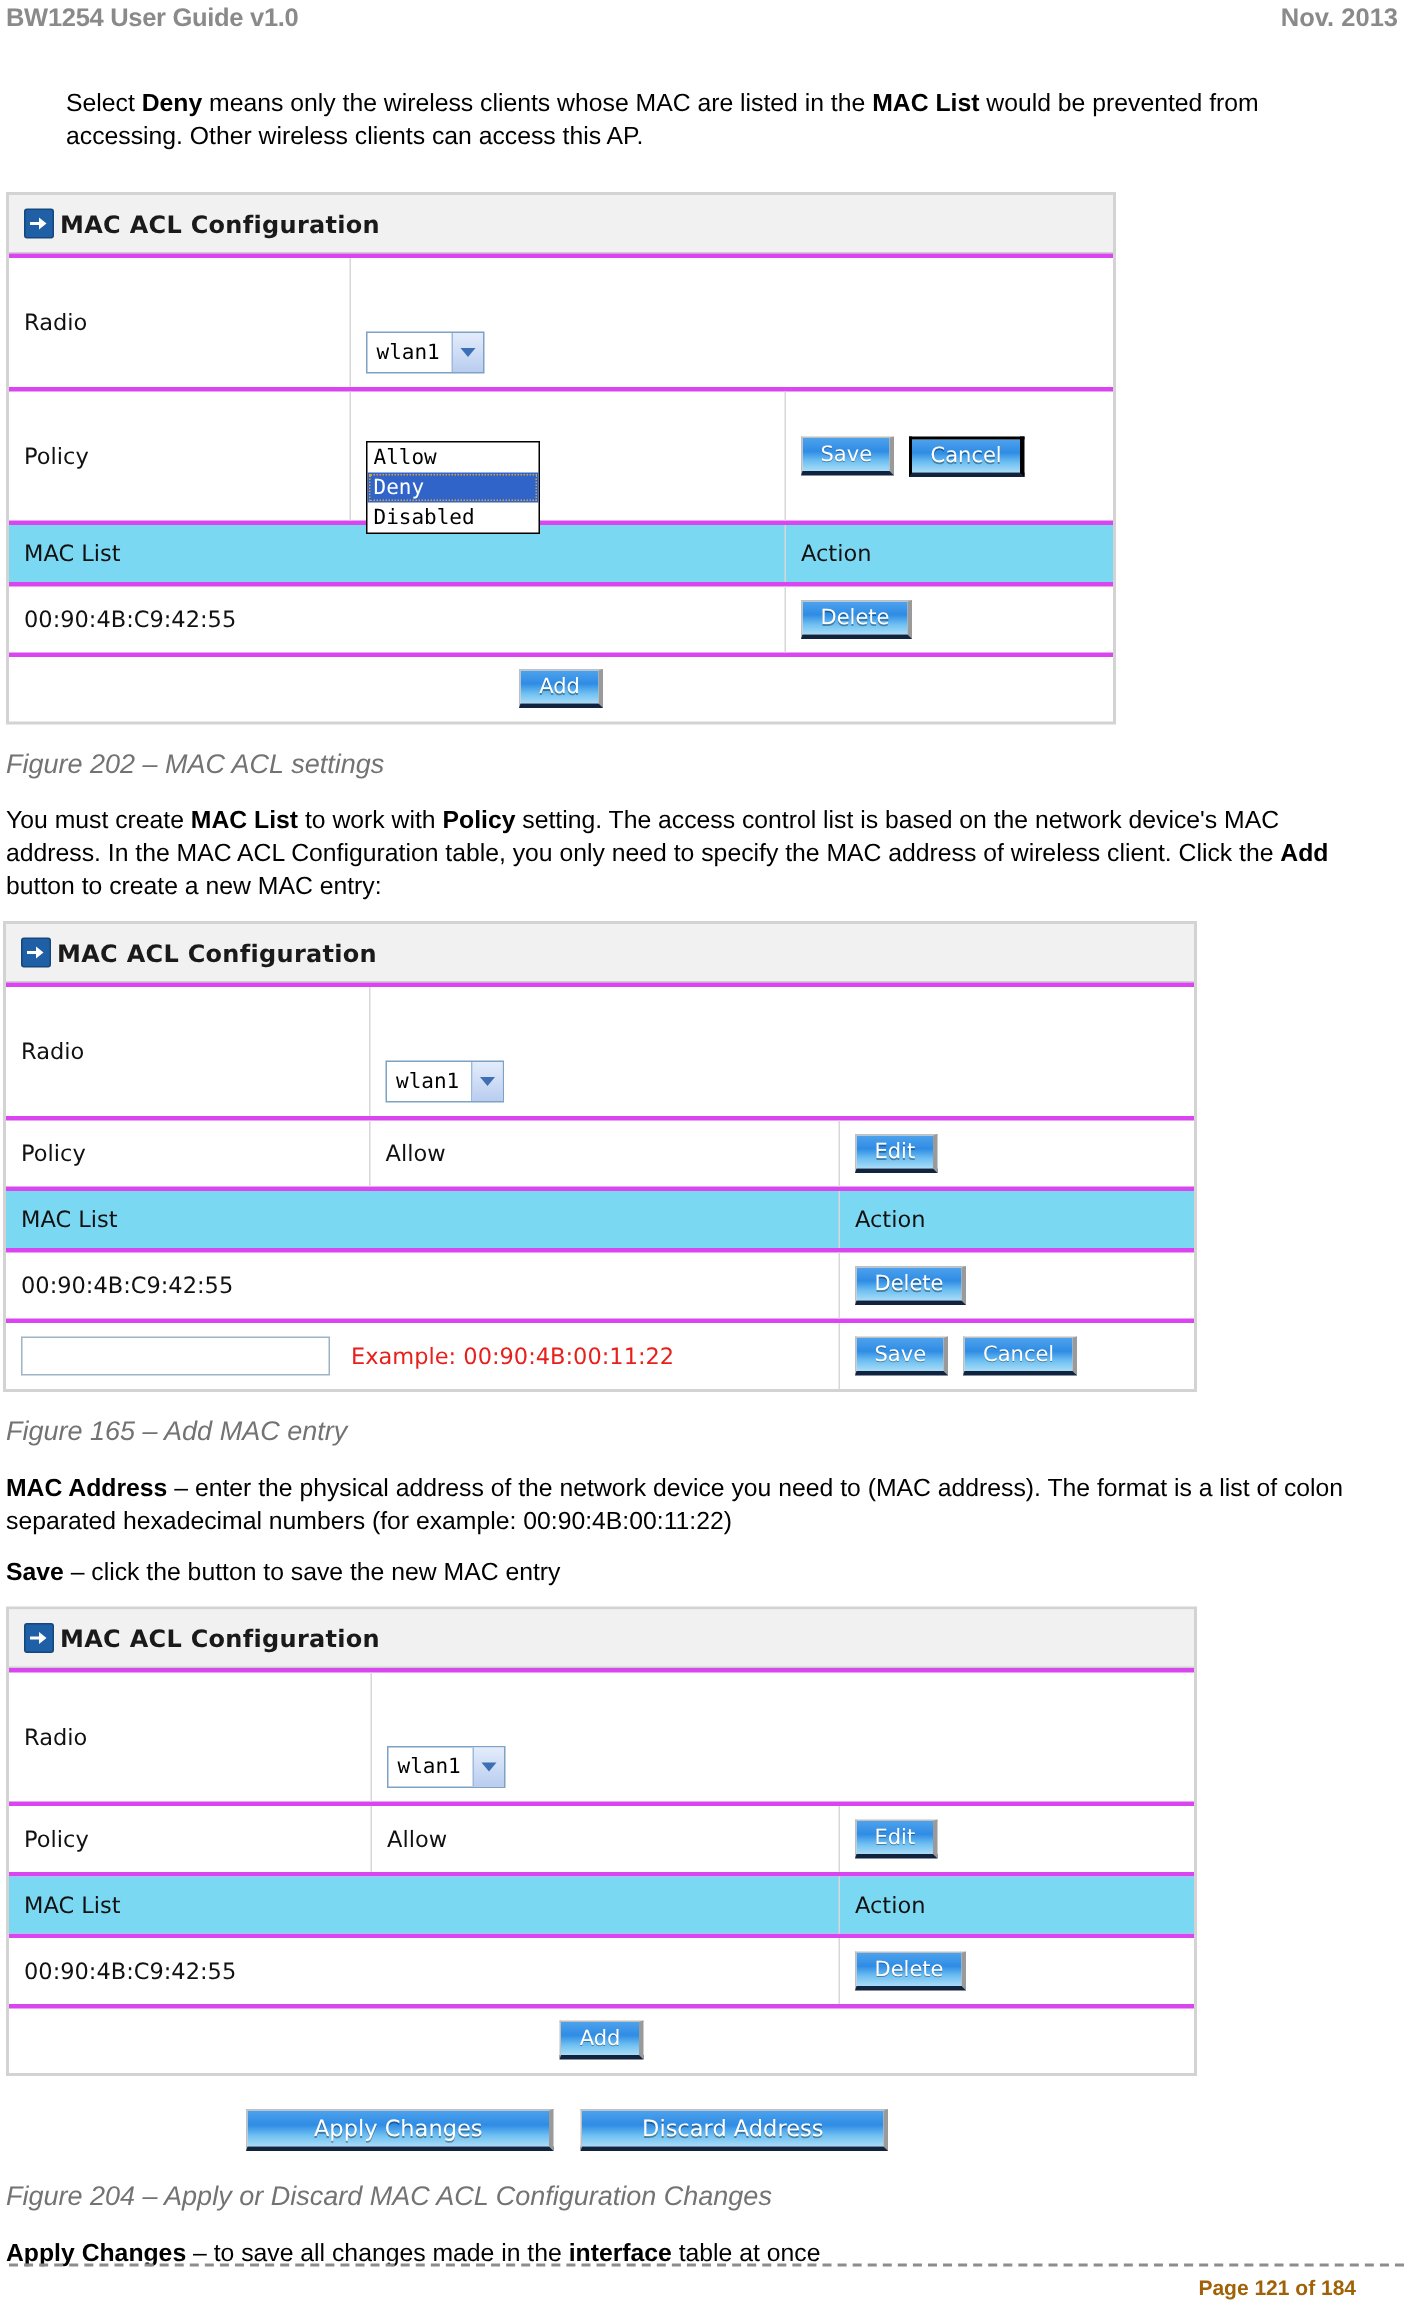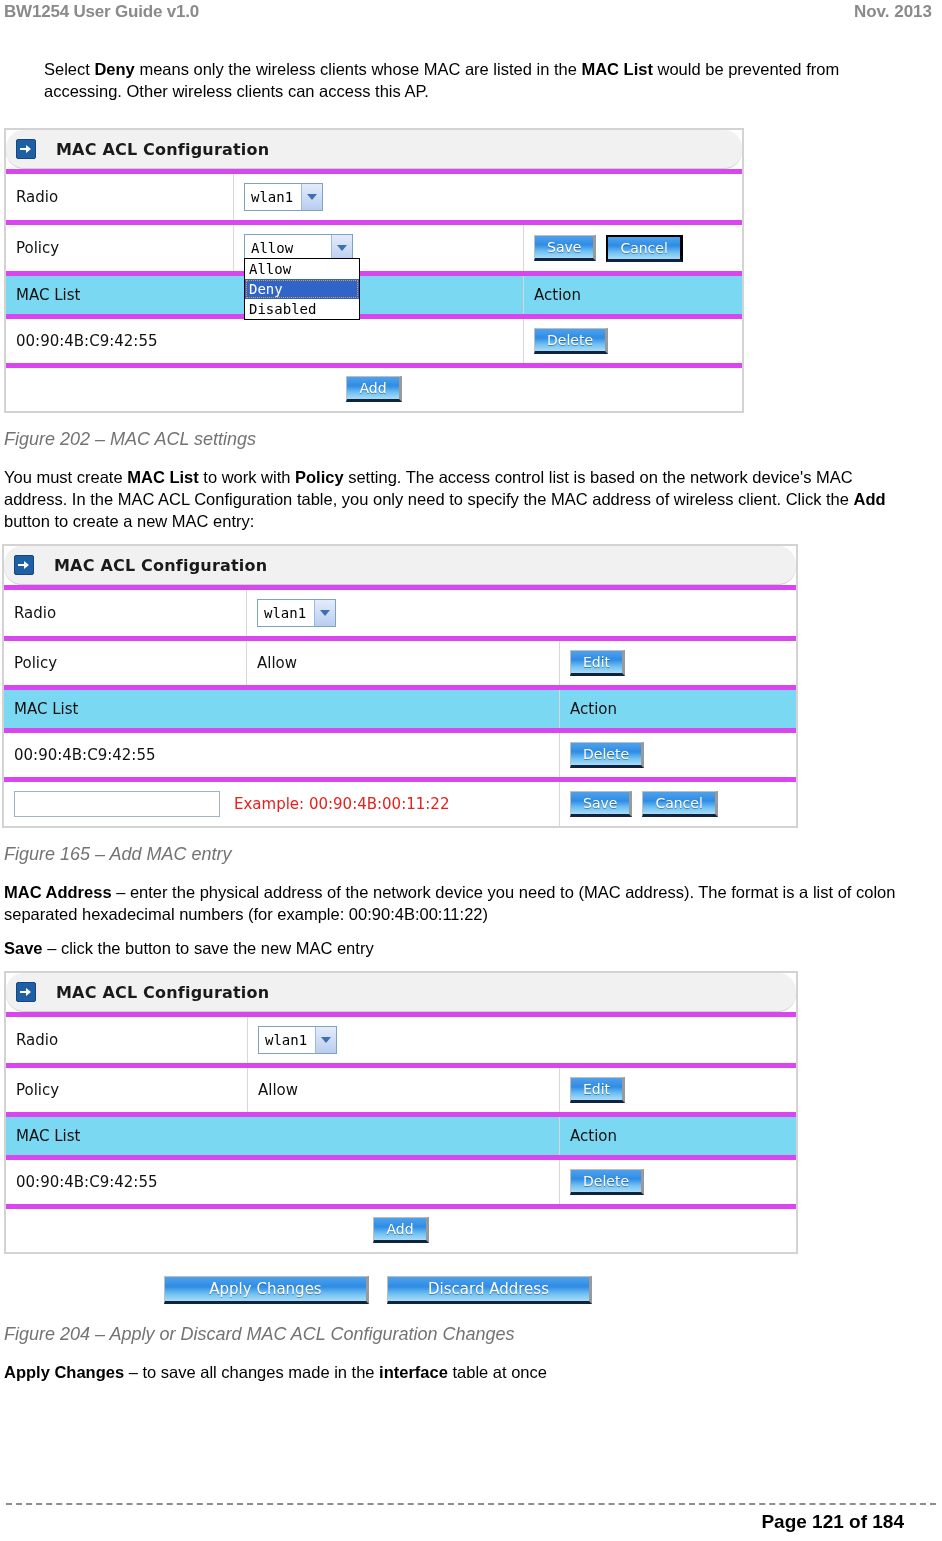--- a/index.html
+++ b/index.html
@@ -51,22 +51,21 @@
     font-family:"DejaVu Sans", sans-serif;
     position:relative;
   }
   .panel-title {
     background:#f1f1f1;
     border-bottom:1px solid #cfcfcf;
     height:38px;
     display:flex;
     align-items:center;
     padding-left:10px;
-    gap:20px;
-    border-radius:18px;
+    gap:4px;
   }
   .arrow-icon {
     width:18px; height:18px;
     background:#1f5fa6;
     border:1px solid #15467c;
     border-radius:2px;
     position:relative;
     flex:0 0 auto;
   }
   .arrow-icon:before{
@@ -79,21 +78,21 @@
     border-top:4px solid transparent;
     border-bottom:4px solid transparent;
     border-left:5px solid #fff;
   }
   .panel-title span.ptxt {
     font-family:"DejaVu Sans", sans-serif;
     font-size:16px; font-weight:bold; color:#1a1a1a;
     letter-spacing:0.2px;
   }
 
-  .prow { display:flex; border-top:5px solid #d946ef; }
+  .prow { display:flex; border-top:3px solid #d946ef; }
   .prow:first-of-type { border-top:none; }
   .pcell {
     padding:9px 10px;
     font-size:15px;
     color:#111;
     box-sizing:border-box;
     display:flex; align-items:center;
     min-height:38px;
   }
   .vsep { border-right:1px solid #d7d7d7; }
@@ -101,20 +100,21 @@
 
   
   .sel {
     display:inline-flex; align-items:stretch;
     border:1px solid #7da2c4;
     background:#fff;
     height:26px;
     font-family:"DejaVu Sans Mono", monospace;
     font-size:14px;
     position:relative;
+    margin-top:40px;
   }
   .sel .val { padding:0 8px 0 6px; display:flex; align-items:center; color:#000; }
   .sel .btn {
     width:20px;
     background:linear-gradient(#e4ecfb,#b9cdf0);
     border-left:1px solid #9fb8dd;
     display:flex; align-items:center; justify-content:center;
   }
   .sel .btn i {
     display:block; width:0; height:0;
@@ -182,21 +182,21 @@
   
   .footer {
     position:absolute; left:0; bottom:0; width:942px;
   }
   .dashline {
     border-top:2px dashed #8d8d8d;
     margin:0 6px 0 6px;
   }
   .pagenum {
     text-align:right; padding:6px 38px 8px 0;
-    color:#000000; font-size:19px; font-weight:bold;
+    color:#a16207; font-size:14px; font-weight:bold;
   }
 </style>
 </head>
 <body>
 
 <div class="runhead">
   <div class="left">BW1254 User Guide v1.0</div>
   <div class="right">Nov. 2013</div>
 </div>
 

